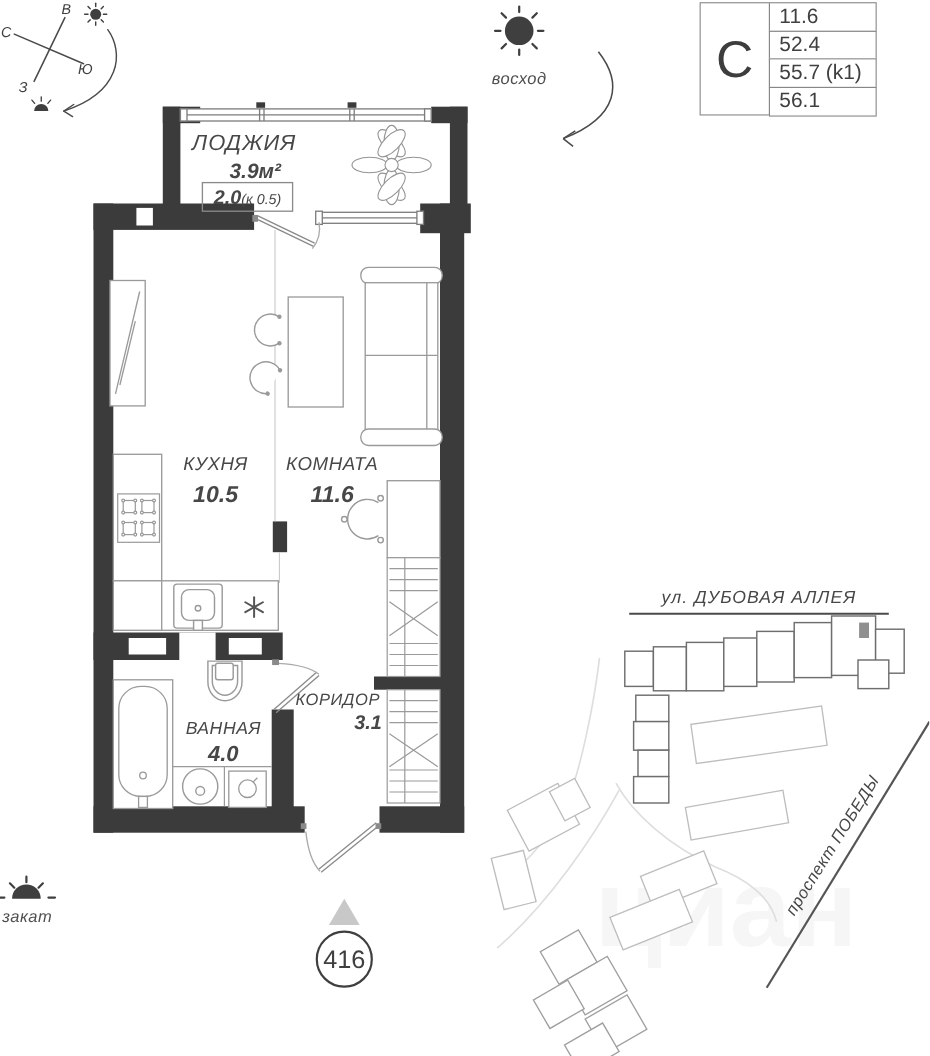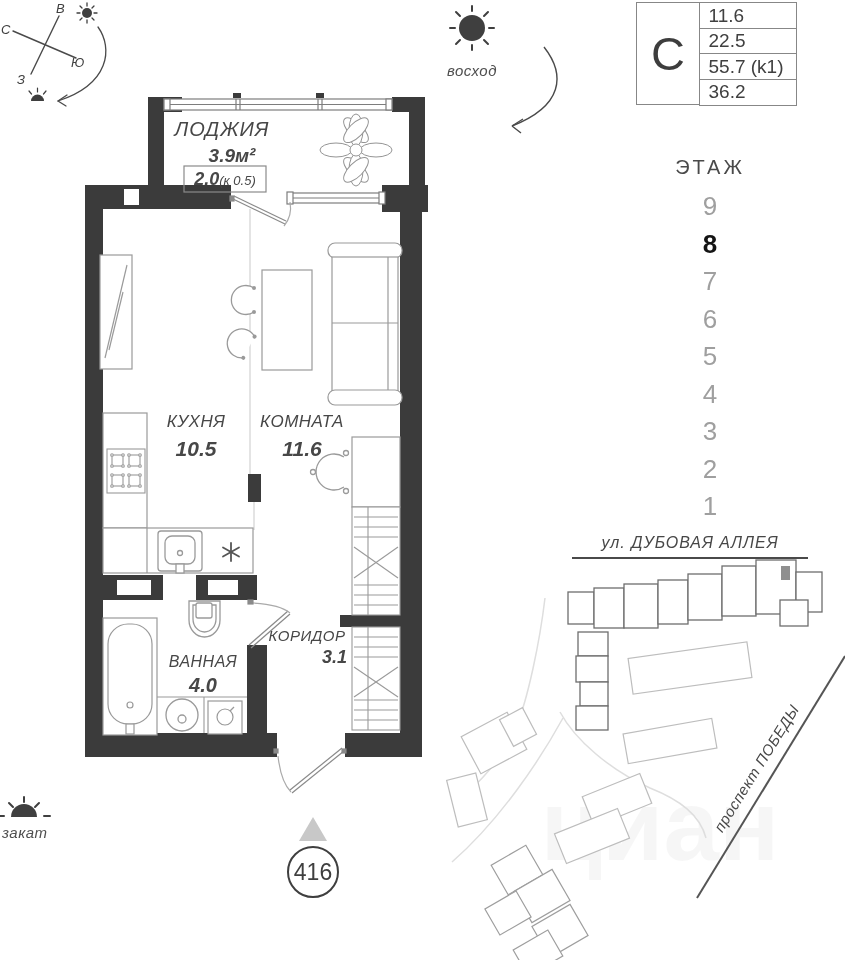--- a/index.html
+++ b/index.html
@@ -390,32 +390,20 @@
       <line x1="697" y1="898" x2="845" y2="656" stroke="#555555" stroke-width="2"></line>
       <text transform="translate(761,771) rotate(-58)" text-anchor="middle" font-size="15" class="plan-label" letter-spacing="0.5">проспект ПОБЕДЫ</text>
     </g>
   </g>
 </svg>
 
 <div class="spec-table">
   <div class="spec-letter">С</div>
   <div class="spec-rows">
     <div class="spec-row">11.6</div>
-    <div class="spec-row">22.5</div>
+    <div class="spec-row">52.4</div>
     <div class="spec-row">55.7 (k1)</div>
-    <div class="spec-row">36.2</div>
+    <div class="spec-row">56.1</div>
   </div>
 </div>
 
-<div class="floors">
-  <div class="floors-title">ЭТАЖ</div>
-  <div class="floor-num">9</div>
-  <div class="floor-num selected">8</div>
-  <div class="floor-num">7</div>
-  <div class="floor-num">6</div>
-  <div class="floor-num">5</div>
-  <div class="floor-num">4</div>
-  <div class="floor-num">3</div>
-  <div class="floor-num">2</div>
-  <div class="floor-num">1</div>
+
 </div>
 
-</div>
-
 </body></html>

